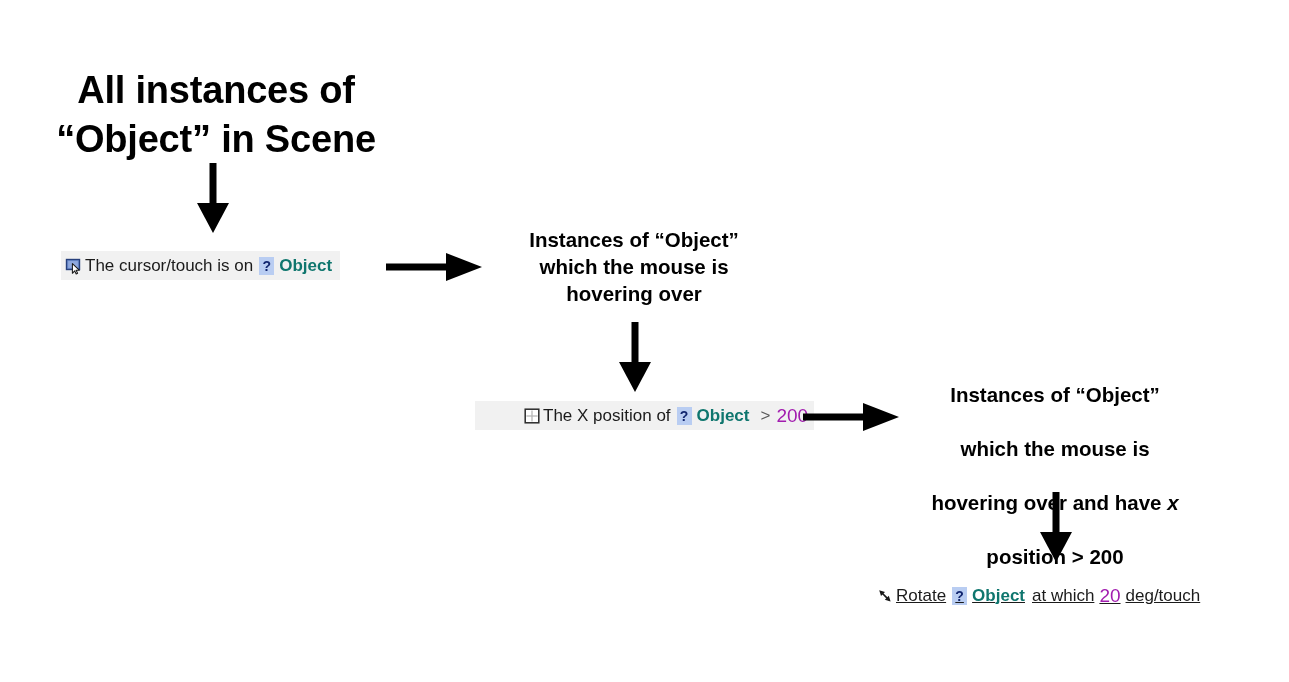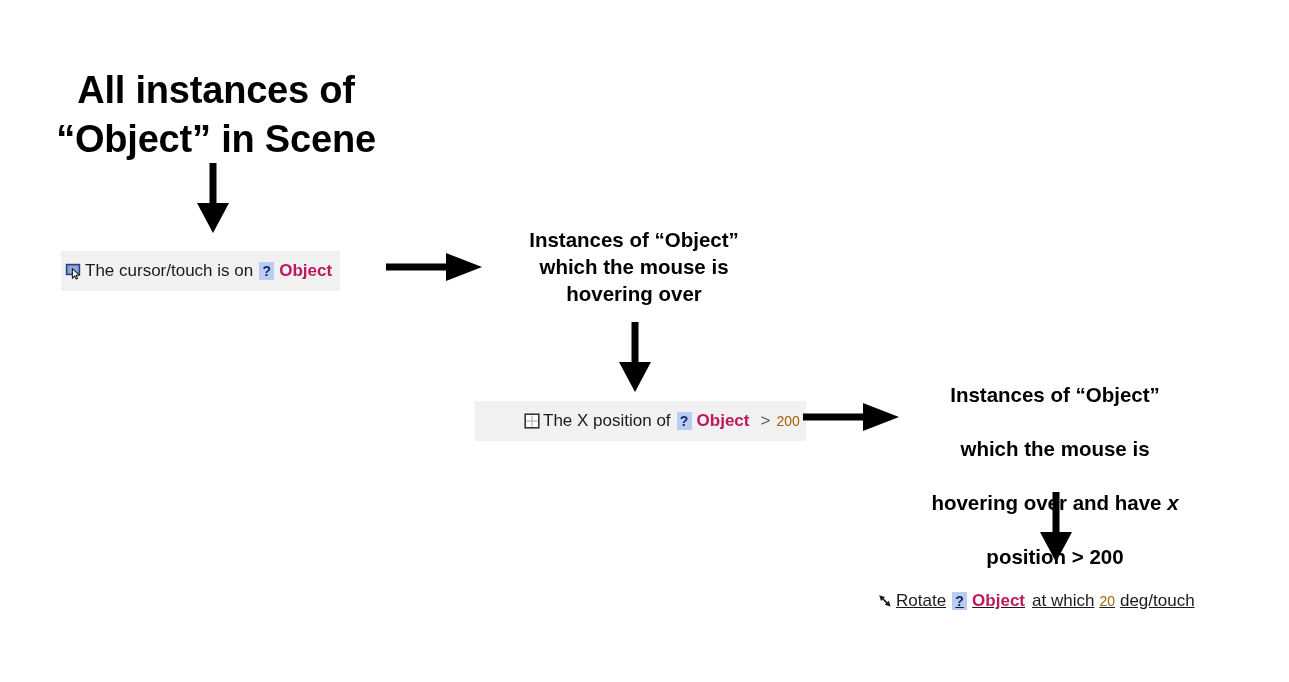--- a/index.html
+++ b/index.html
@@ -47,21 +47,21 @@
     font-size: 20.5px;
     line-height: 1.32;
   }
   .ital { font-style: italic; }
 
   
   .block {
     position: absolute;
     display: flex;
     align-items: center;
-    height: 40px;
+    height: 29px;
     padding: 0 6px 0 4px;
     box-sizing: border-box;
     font-size: 17px;
     color: #1b1b1b;
     white-space: nowrap;
   }
   .block.shaded { background: #f1f1f1; }
 
   #block-cursor { left: 61px; top: 251px; }
   #block-xpos   { left: 475px; top: 401px; padding-left: 48px; }
@@ -82,30 +82,30 @@
     justify-content: center;
     width: 15px;
     height: 18px;
     background: #b9cdf2;
     color: #11256e;
     font-weight: bold;
     font-size: 14px;
     line-height: 1;
   }
   .obj-name {
-    color: #be185d;
+    color: #0f766e;
     font-weight: bold;
     font-size: 17px;
     margin-left: 5px;
     text-align: center;
   }
 
   
   .op  { color: #5a5a5a; margin: 0 6px 0 9px; font-size: 17px; }
-  .num { color: #a16207; font-size: 14px; }
+  .num { color: #a21caf; font-size: 19px; }
 
   
   .icon {
     display: inline-flex;
     align-items: center;
     justify-content: center;
     width: 18px;
     height: 18px;
     flex: 0 0 18px;
   }

